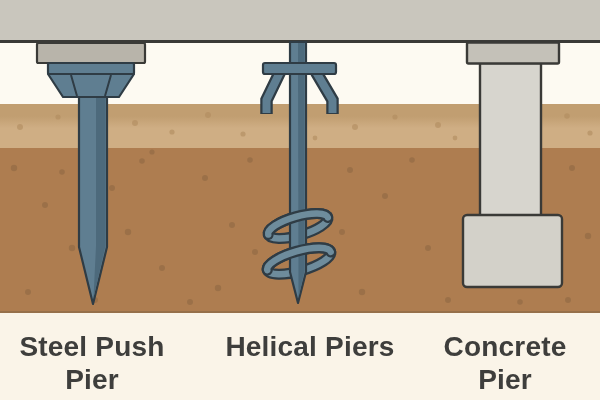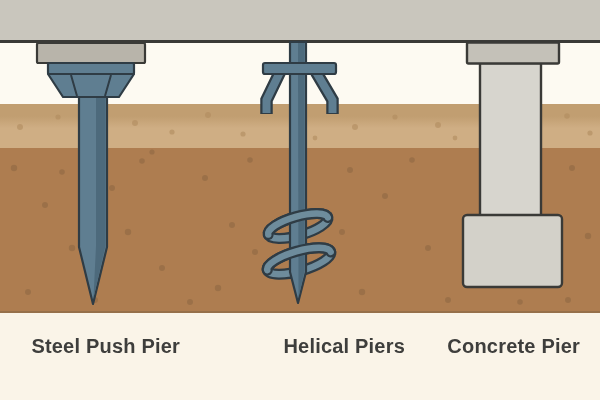--- a/index.html
+++ b/index.html
@@ -31,22 +31,22 @@
     background:var(--subsoil,#ae7d50);
     border-bottom:2px solid var(--subsoil-edge,#96704a);
   }
   .label-band{
     top:313px;height:87px;
     background:var(--label-band,#faf4e8);
   }
   .diagram-svg{position:absolute;top:0;left:0;}
   .pier-label{
     position:absolute;top:330px;
-    font-size:20px;font-weight:700;line-height:33px;
-    text-align:right;color:var(--label-text,#3e3e3c);
+    font-size:28px;font-weight:700;line-height:33px;
+    text-align:center;color:var(--label-text,#3e3e3c);
     letter-spacing:0.2px;
   }
   .pier-label.steel{left:4px;width:176px;}
   .pier-label.helical{left:215px;width:190px;}
   .pier-label.concrete{left:430px;width:150px;}
 </style>
 </head>
 <body>
 
 <div class="stage">

